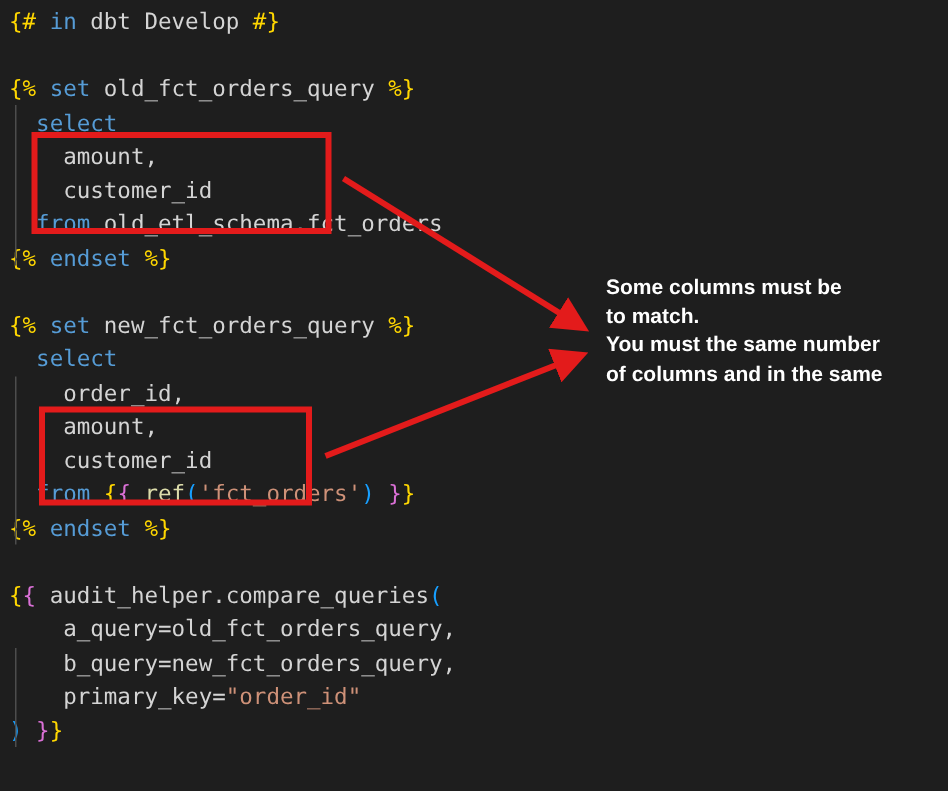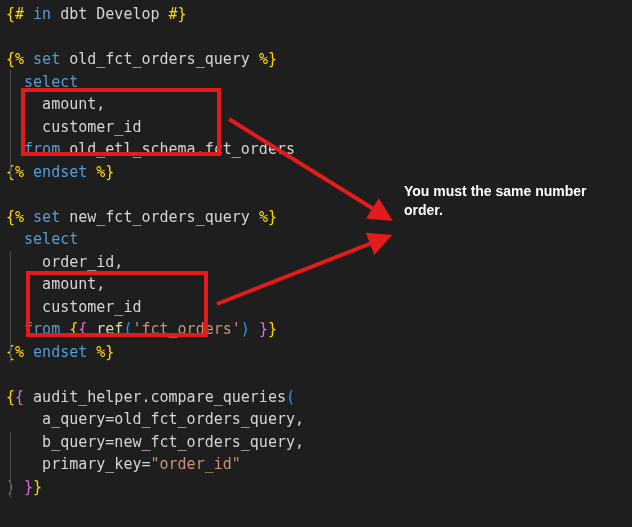--- a/index.html
+++ b/index.html
@@ -92,17 +92,19 @@
     <defs>
       <marker id="ah" markerWidth="6" markerHeight="6" refX="4.6" refY="3" orient="auto" markerUnits="strokeWidth">
         <path class="arrow-head" d="M0,0 L6,3 L0,6 Z"></path>
       </marker>
     </defs>
     <line class="arrow-line" x1="229" y1="119" x2="388" y2="218" marker-end="url(#ah)"></line>
     <line class="arrow-line" x1="217" y1="304" x2="387" y2="237" marker-end="url(#ah)"></line>
   </svg>
 
   <div class="annotation" id="note">
+      <div class="annotation-line">Some columns must be</div>
+      <div class="annotation-line">to match.</div>
       <div class="annotation-line">You must the same number</div>
-      <div class="annotation-line">order.</div>
+      <div class="annotation-line">of columns and in the same</div>
     </div>
 
 </div>
 
 </body></html>

